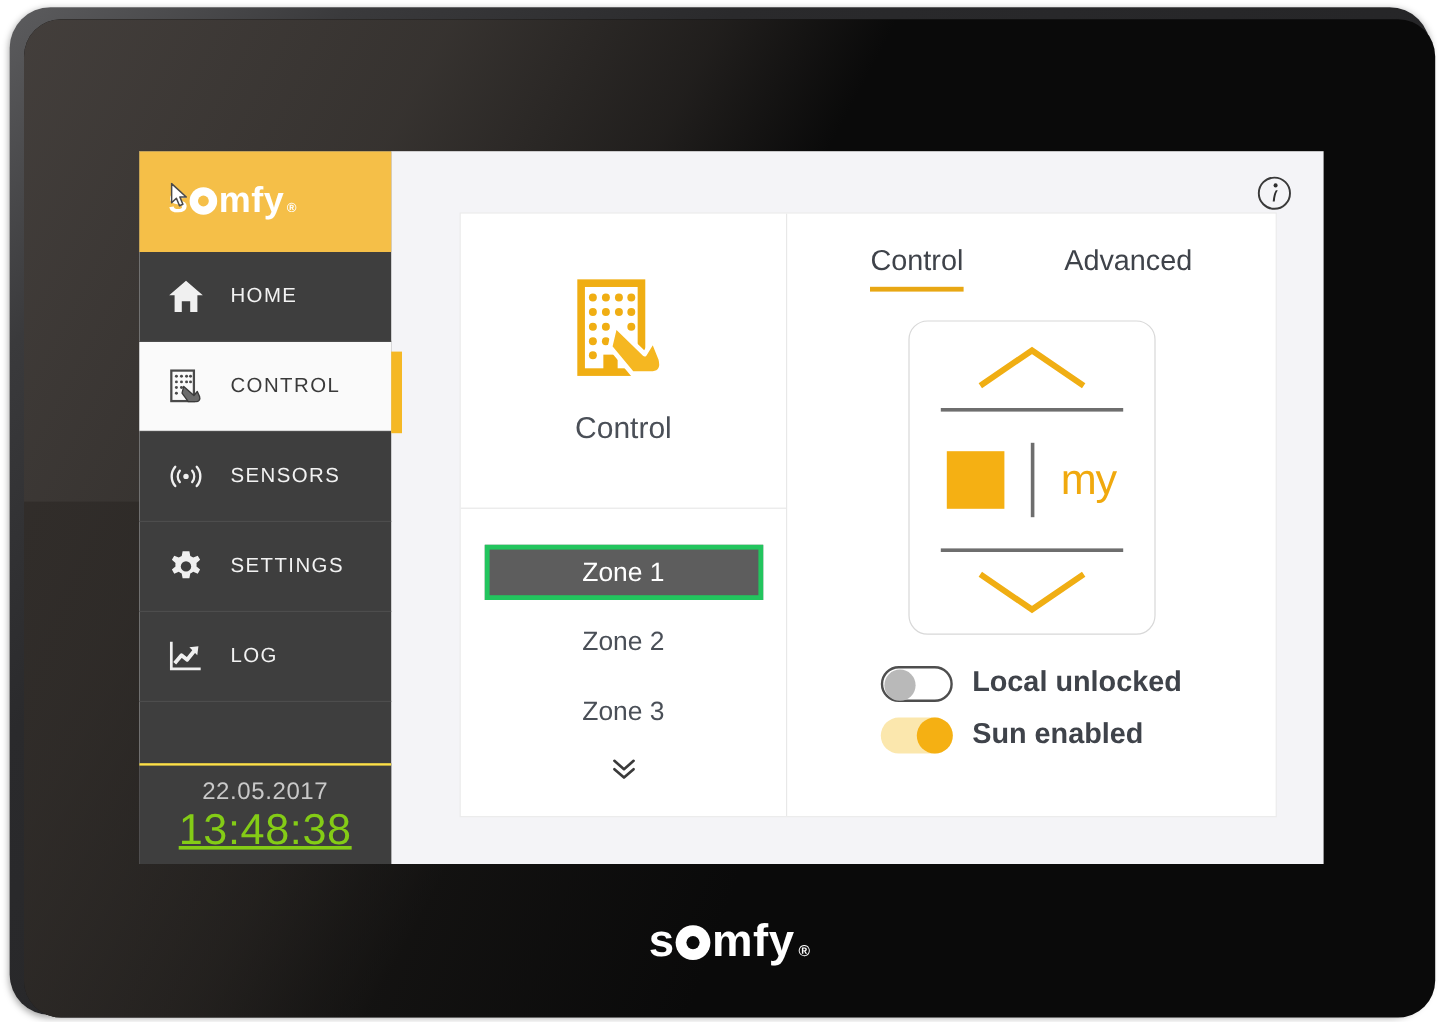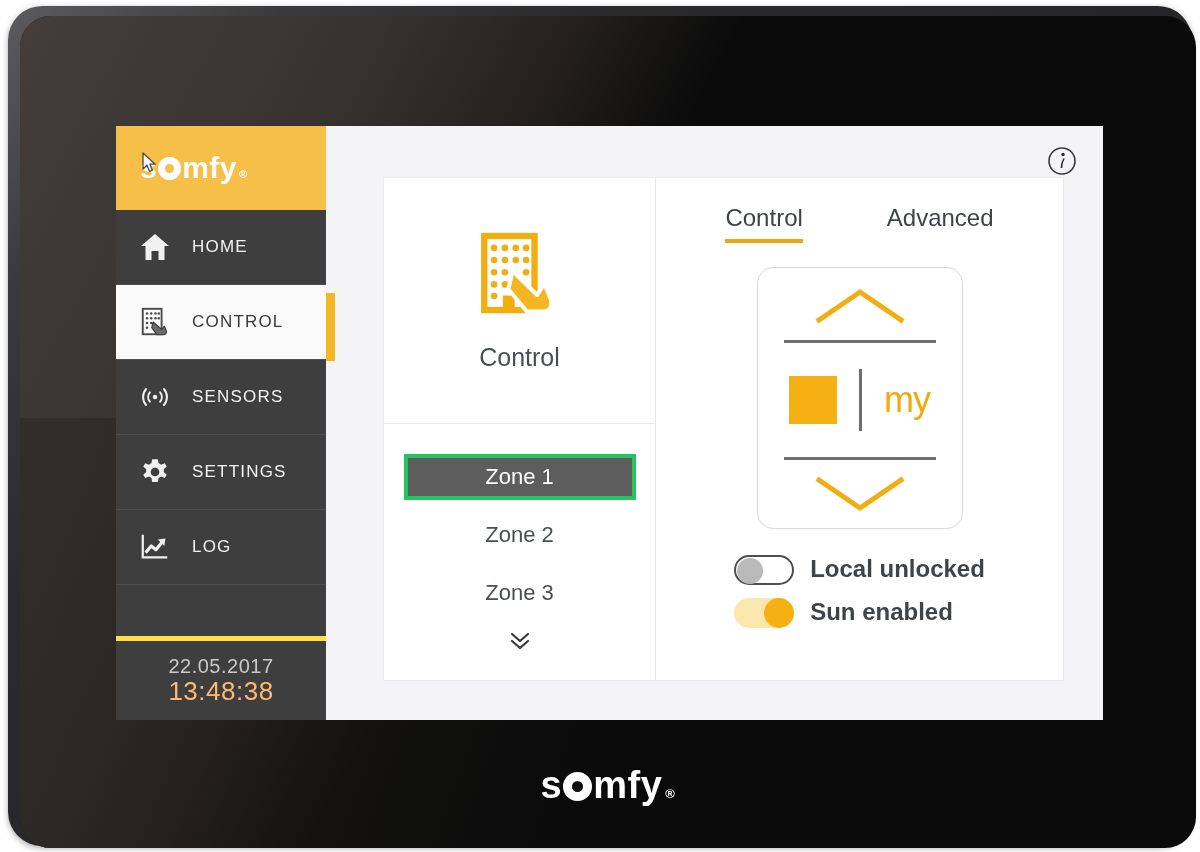--- a/index.html
+++ b/index.html
@@ -68,25 +68,25 @@
   }
   .nav-item .nav-label { font-size:17px; letter-spacing:1.2px; }
   .nav-item.active { background:#fafafa; color:#3a3a3a; }
   .nav-item.active .nav-label { color:#3a3a3a; }
   .nav-item .nav-ico { width:34px; height:34px; display:flex; align-items:center; justify-content:center; }
   .active-bar {
     position:absolute; right:-9px; top:8px; width:9px; height:68px;
     background:#f5b825;
   }
   .clock-panel {
-    margin-top:auto; height:84px; background:#3e3e3e; border-top:5px solid #fde047;
+    margin-top:auto; height:84px; background:#3e3e3e; border-top:2px solid #fde047;
     display:flex; flex-direction:column; align-items:center; justify-content:center;
   }
   .clock-date { color:#c9c9c9; font-size:20px; letter-spacing:.5px; }
-  .clock-time { color:#fdba74; font-size:26px; line-height:1.05; letter-spacing:.5px; }
+  .clock-time { color:#84cc16; font-size:36px; line-height:1.05; letter-spacing:.5px;text-decoration:underline; }
 
   
   #content { flex:1; position:relative; padding:18px 0 0 0; }
   #info-icon { position:absolute; right:26px; top:20px; width:30px; height:30px; }
   #card {
     position:absolute; left:58px; top:52px; right:40px; bottom:40px;
     background:#ffffff; display:flex;
     box-shadow:0 0 0 1px #ececec;
   }
 

